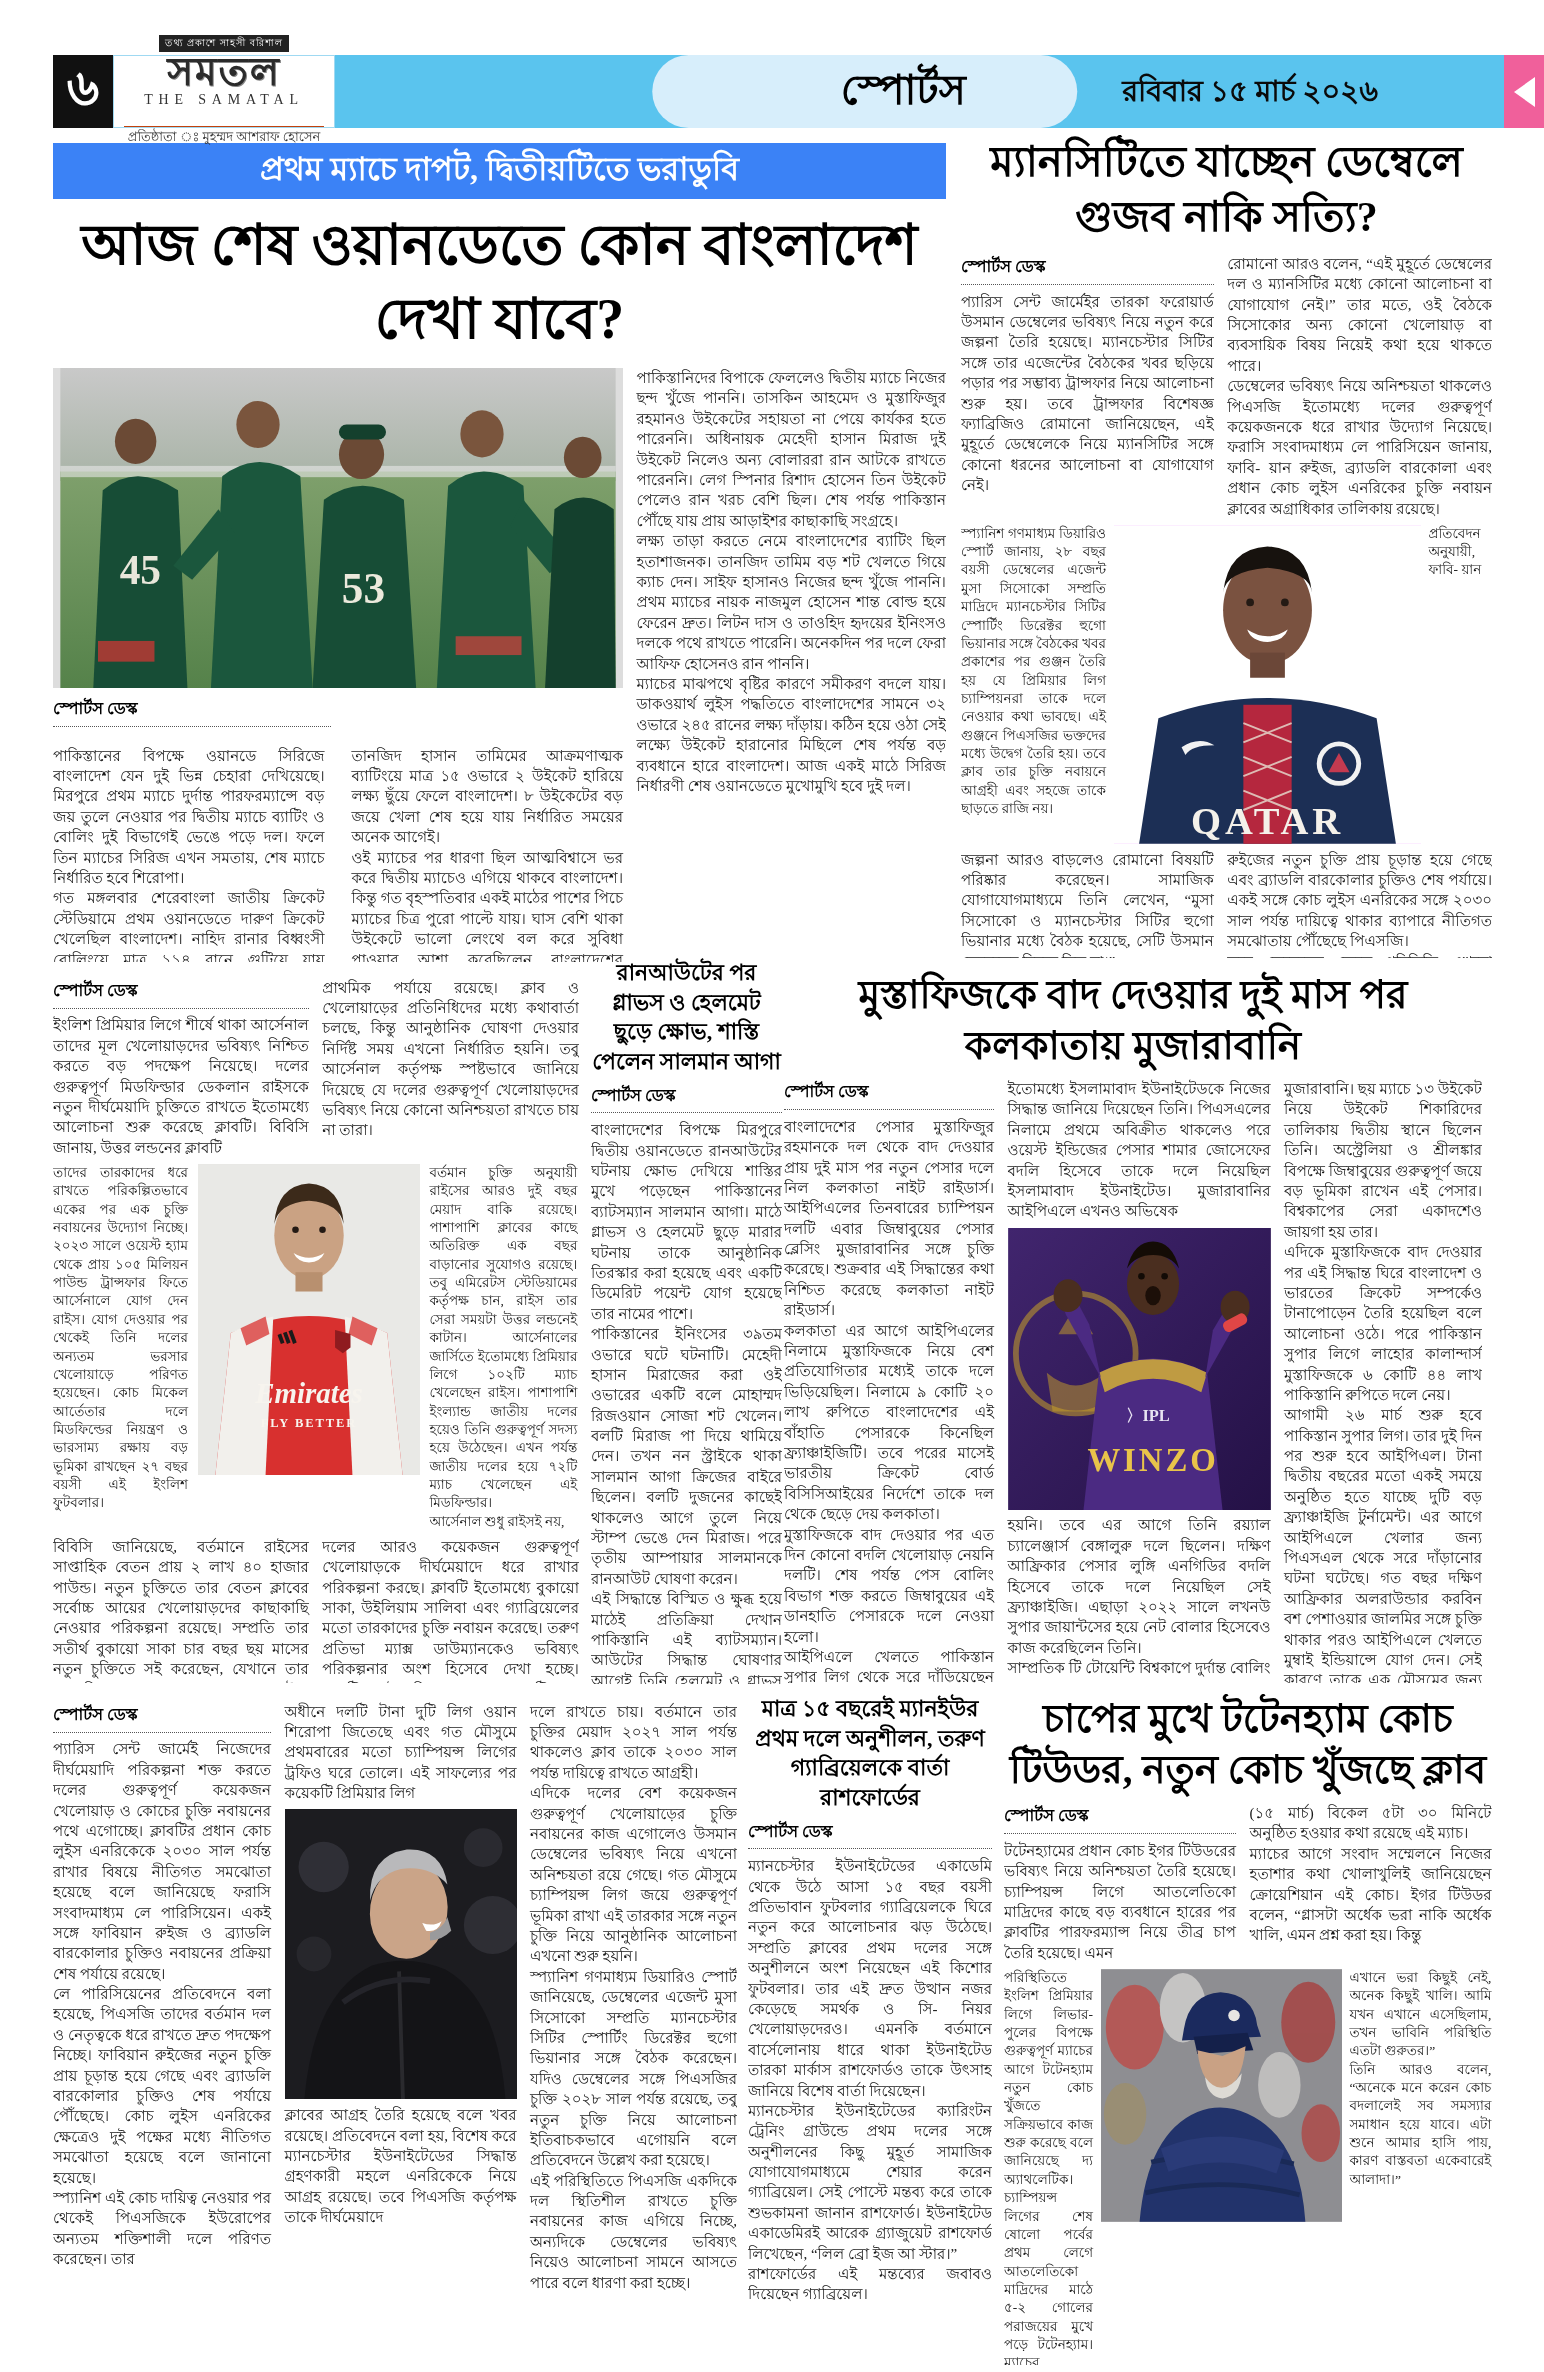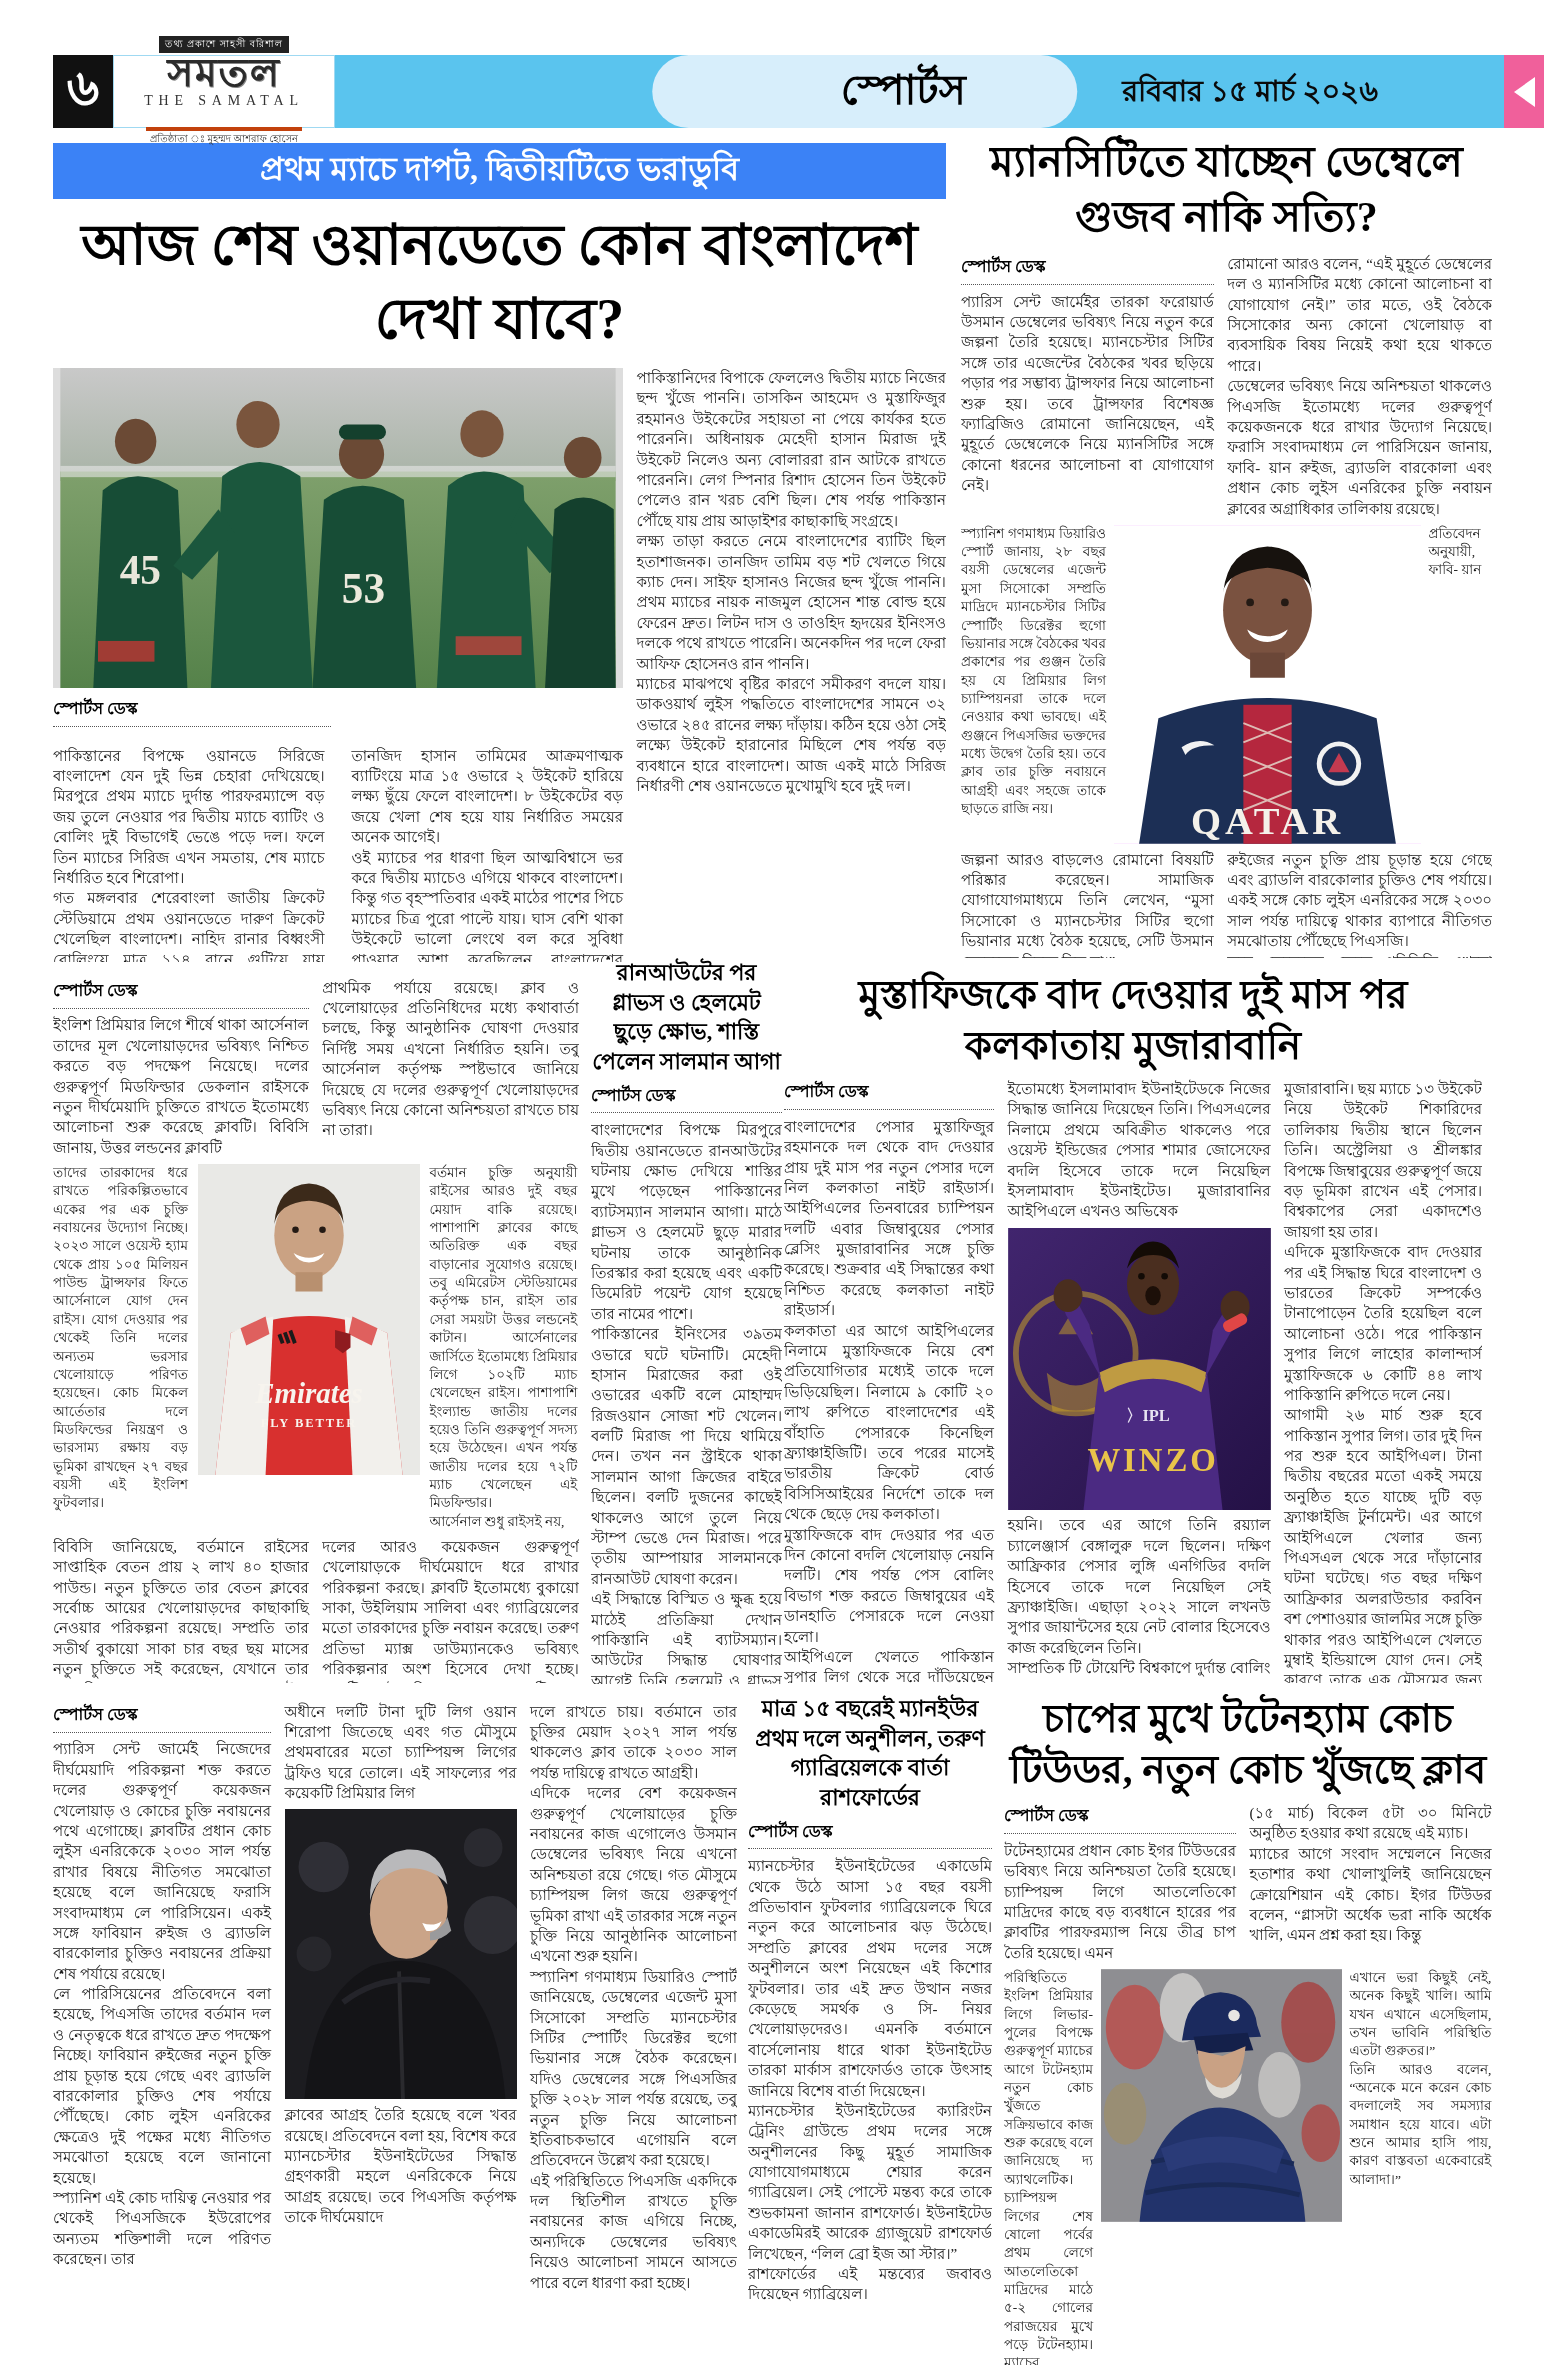--- a/index.html
+++ b/index.html
@@ -10,21 +10,21 @@
   
   .masthead{position:absolute;left:53px;top:55px;width:1492px;height:73px;display:flex;align-items:stretch}
   .pagenum{width:60px;background:#111;color:#fff;display:flex;align-items:center;justify-content:center;
            font-size:50px;font-weight:bold}
   .logobox{width:222px;background:#fff;border:1px solid #9fd9f2;display:flex;flex-direction:column;
            align-items:center;justify-content:center;padding:1.9px 3.9px;z-index:2}
   .logobox .motto{font-size:9.7px;background:#222;color:#fff;padding:0 5.8px;letter-spacing:1px}
   .logobox .logotype{font-size:39px;font-weight:bold;color:#2b2b2b;line-height:1;letter-spacing:1.9px;
         text-shadow:1px 1px 0 #888}
   .logobox .latin{font-size:14px;letter-spacing:5.8px;color:#333;margin-top:1px}
-  .logobox .tagline{font-size:10px;color:#333;border-top:4px solid #c2410c;margin-top:18px;padding:0 3.9px}
+  .logobox .tagline{font-size:13px;color:#333;border-top:1px solid #c2410c;margin-top:18px;padding:0 3.9px}
   .band{flex:1;position:relative;background:#5ac4ee}
   .secblob{position:absolute;left:50%;top:0;transform:translateX(-63%);width:425px;height:73px;
            background:#d7eefb;border-radius:46px}
   .section{position:absolute;left:50%;top:50%;transform:translate(-63%,-50%);font-size:41px;font-weight:bold;color:#000}
   .date{position:absolute;right:126px;top:50%;transform:translateY(-50%);font-size:29px;font-weight:bold;color:#0a0a0a}
   .backbox{width:41px;background:#f0609b;display:flex;align-items:center;justify-content:center;cursor:pointer}
   .backbox .tri{width:0;height:0;border-top:15.4px solid transparent;border-bottom:15.4px solid transparent;
                 border-right:21px solid #fff}
 
   

